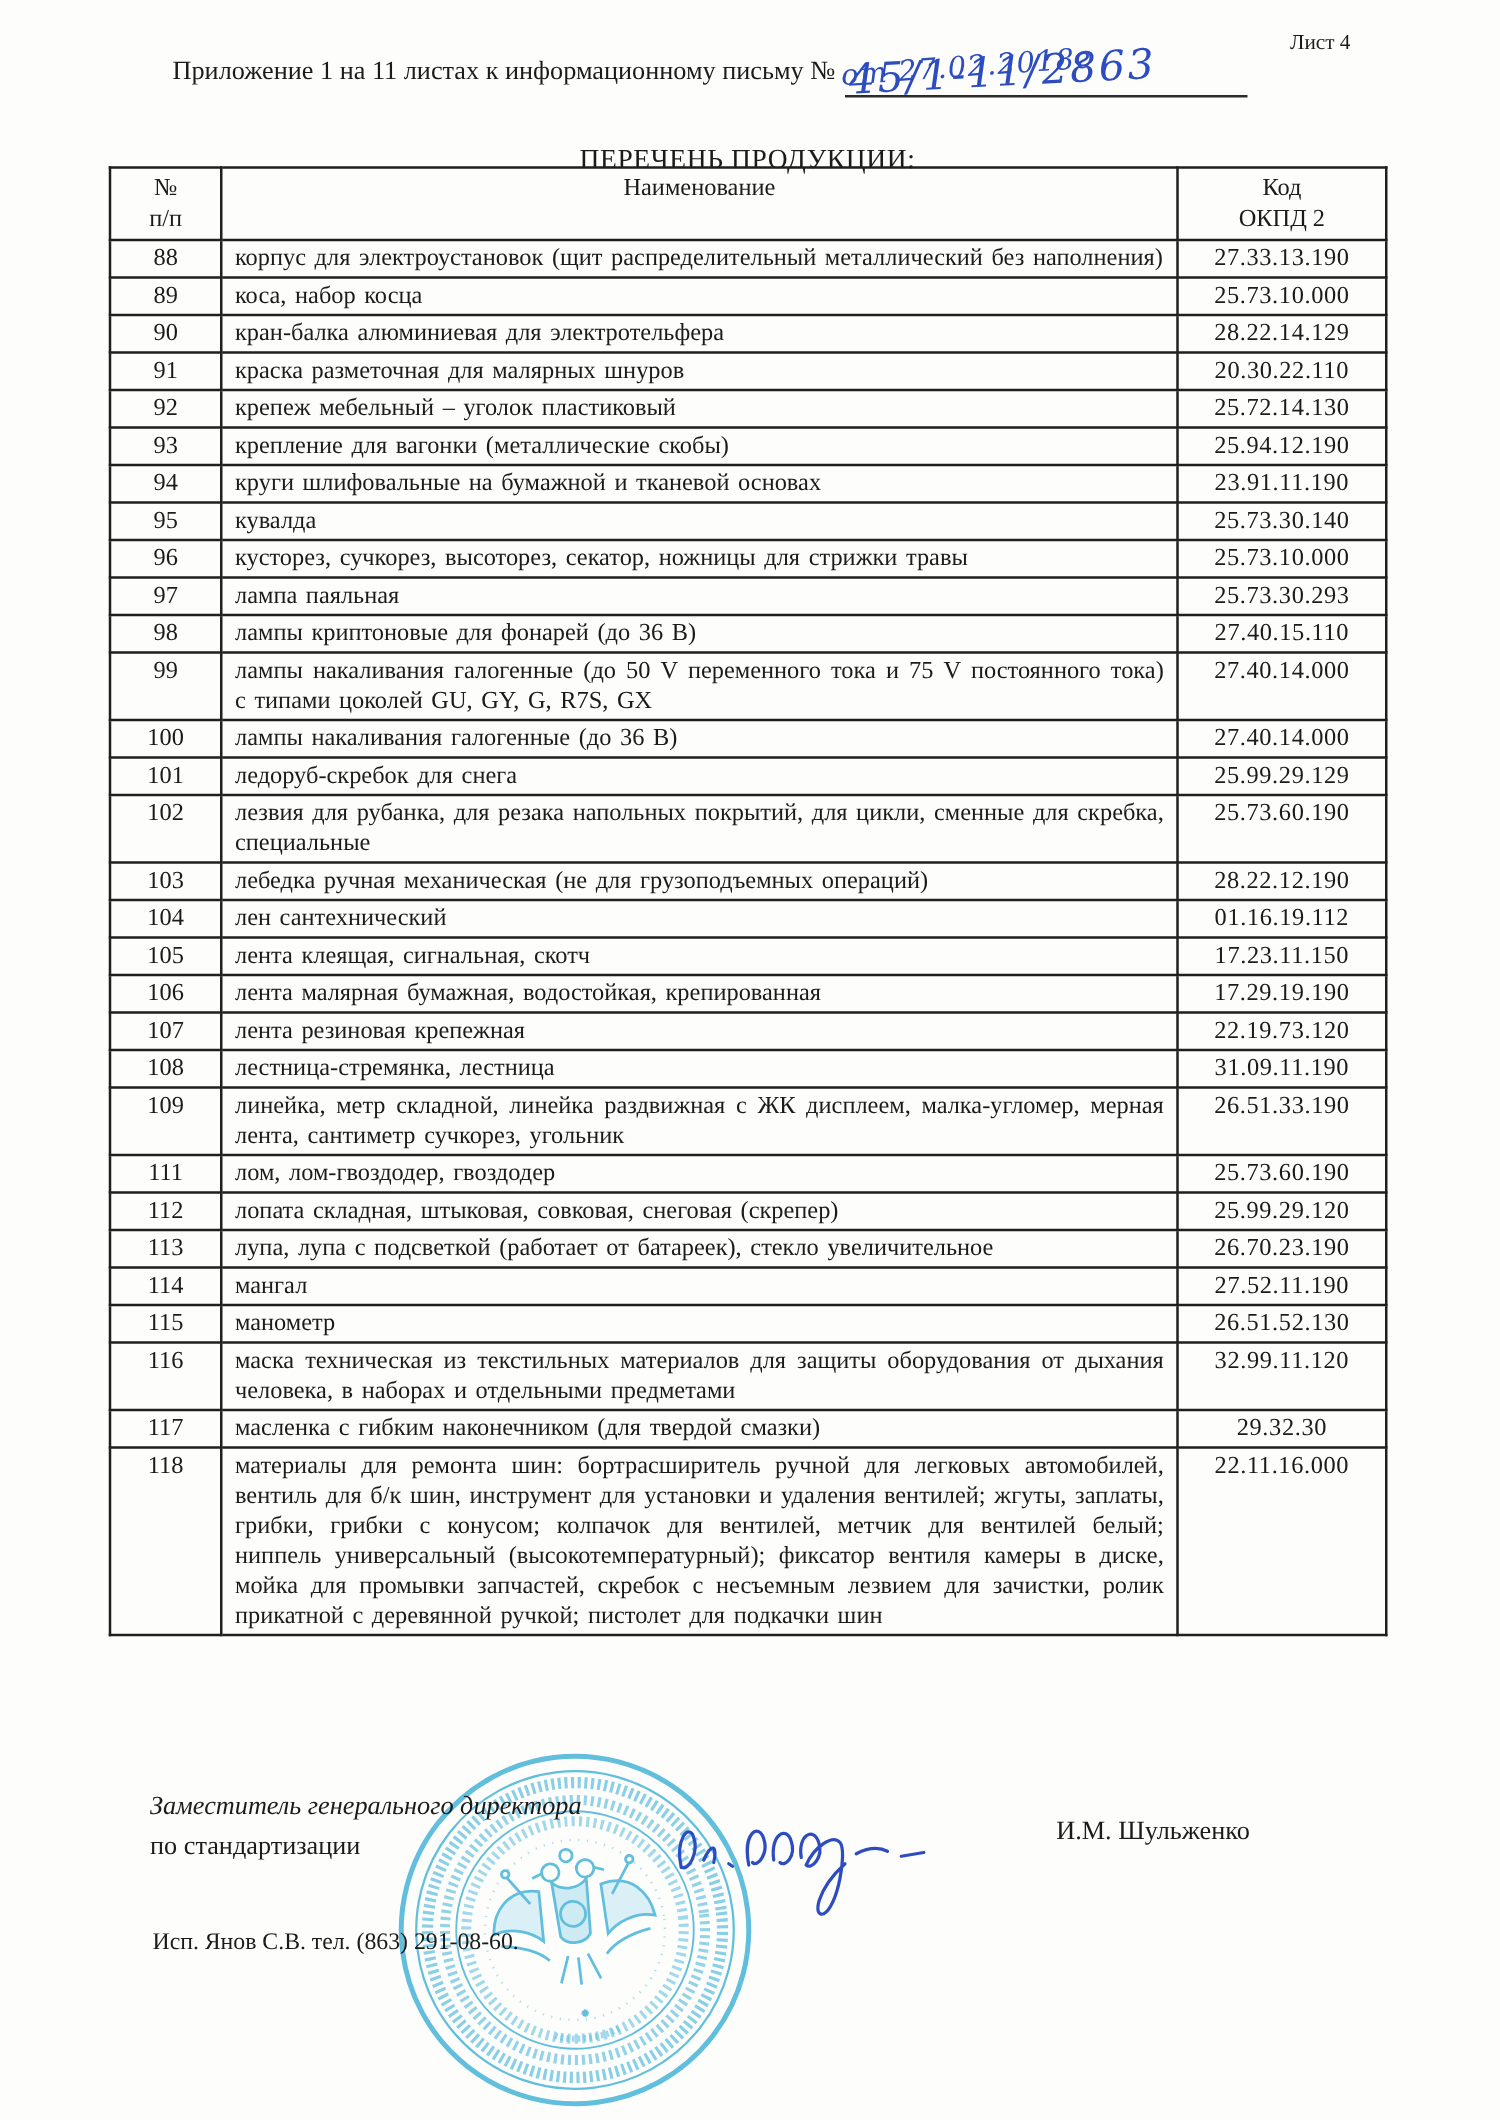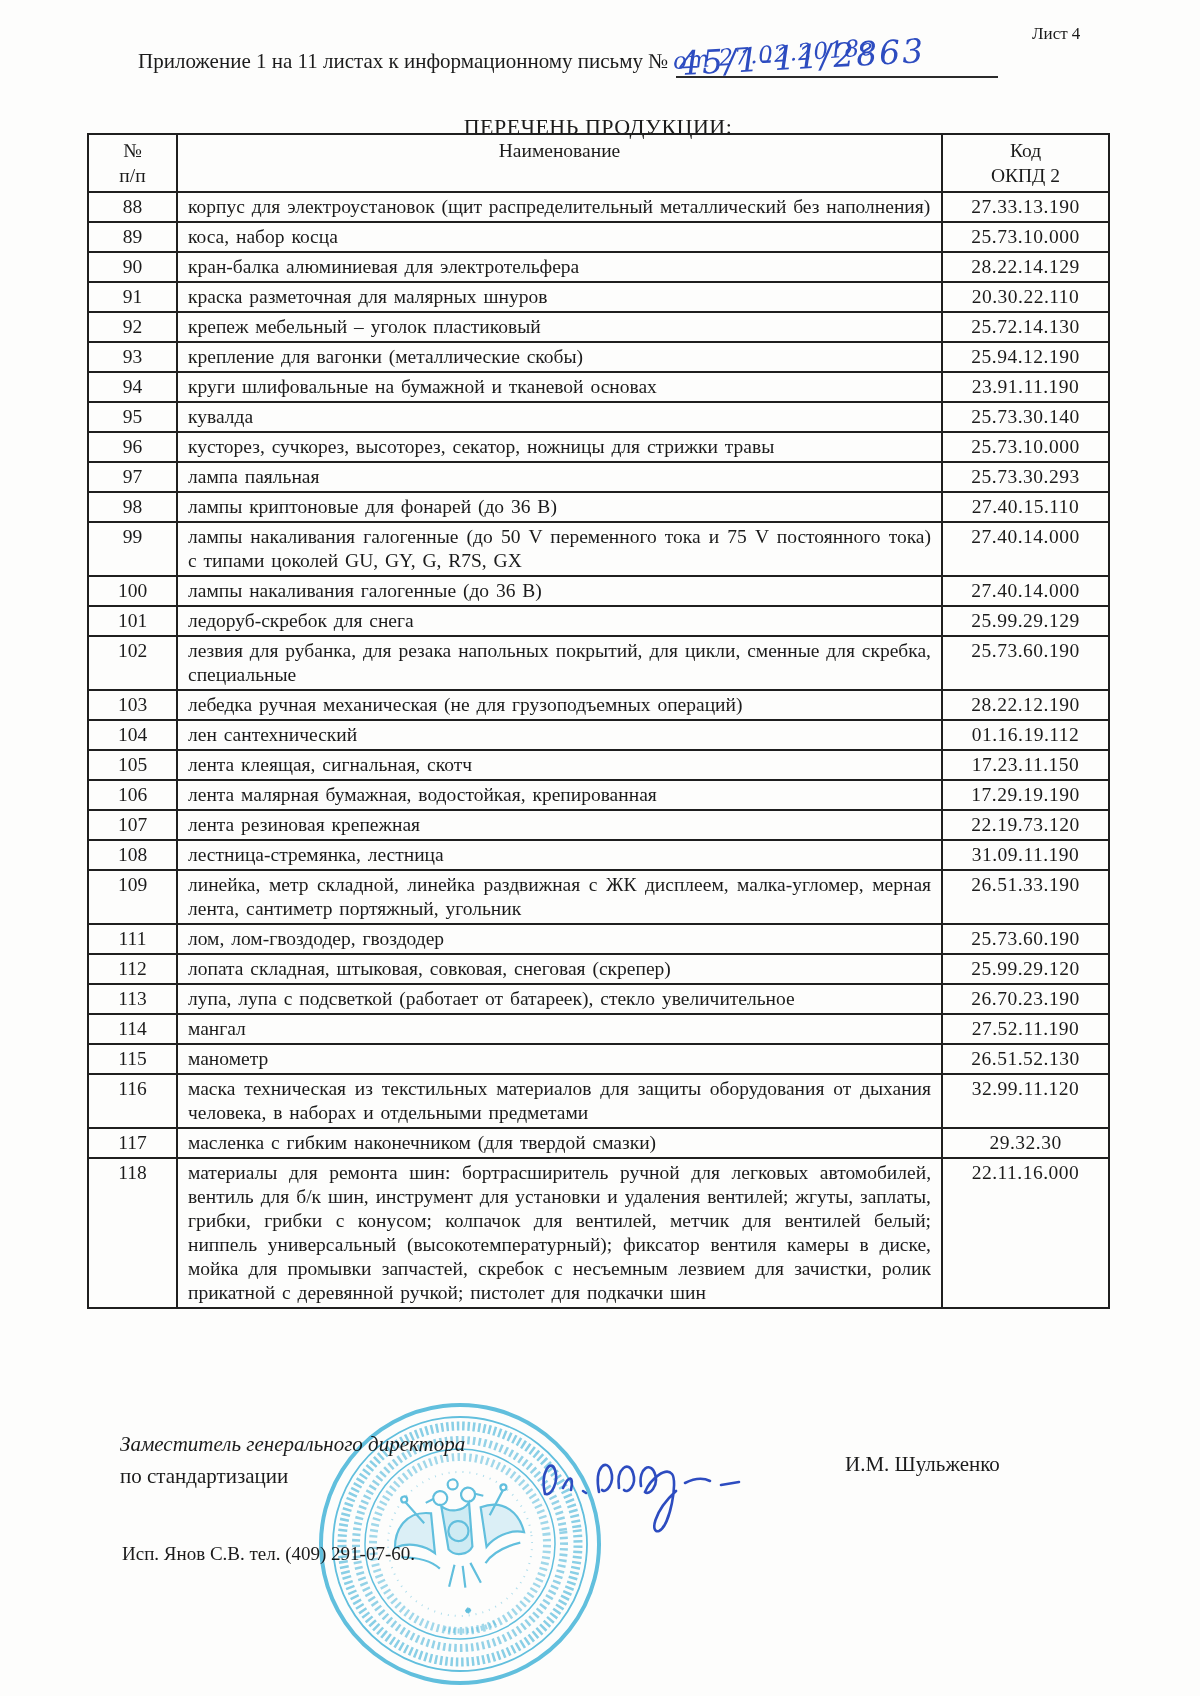--- a/index.html
+++ b/index.html
@@ -2,21 +2,21 @@
 <html lang="ru"><head>
 <meta charset="utf-8">
 <style>
   html,body{margin:0;padding:0;background:#e8e8e8;}
   .page{
     position:relative;width:1200px;height:1696px;margin:0 auto;
     background:#fdfdfc;color:#1b1b1b;overflow:hidden;
     font-family:"Liberation Serif", serif;
   }
   .sheet-label{position:absolute;top:24px;left:1032px;font-size:17px;white-space:nowrap;}
-  .appendix-row{position:absolute;top:44px;left:138px;display:flex;align-items:center;font-size:21px;white-space:nowrap;}
+  .appendix-row{position:absolute;top:44px;left:138px;display:flex;align-items:flex-start;font-size:21px;white-space:nowrap;}
   .number-slot{position:relative;width:322px;height:32px;border-bottom:2px solid #2b2b2b;margin-left:8px;flex:0 0 auto;}
   .hw{font-family:"DejaVu Serif", serif;font-style:italic;color:#2d4cc0;white-space:nowrap;}
   .hw-number{position:absolute;left:4px;bottom:-7px;font-size:33px;letter-spacing:2px;transform:rotate(-3deg);transform-origin:left bottom;}
   .hw-date{position:absolute;left:-4px;top:4px;font-size:23px;letter-spacing:1px;transform:rotate(-4deg);transform-origin:left top;}
   .doc-title{position:absolute;top:101px;left:0;width:1196px;text-align:center;font-size:22px;letter-spacing:.5px;margin-top:13px;}
   table.products{
     position:absolute;top:133px;left:87px;width:1021px;
     border-collapse:collapse;table-layout:fixed;font-size:19.5px;
   }
   .products th,.products td{
@@ -177,21 +177,21 @@
           <td class="c-name">лента резиновая крепежная</td>
           <td class="c-code">22.19.73.120</td>
         </tr>
         <tr>
           <td class="c-num">108</td>
           <td class="c-name">лестница-стремянка, лестница</td>
           <td class="c-code">31.09.11.190</td>
         </tr>
         <tr>
           <td class="c-num">109</td>
-          <td class="c-name">линейка, метр складной, линейка раздвижная с ЖК дисплеем, малка-угломер, мерная лента, сантиметр портяжный, угольник</td>
+          <td class="c-name">линейка, метр складной, линейка раздвижная с ЖК дисплеем, малка-угломер, мерная лента, сантиметр сучкорез, угольник</td>
           <td class="c-code">26.51.33.190</td>
         </tr>
         <tr>
           <td class="c-num">111</td>
           <td class="c-name">лом, лом-гвоздодер, гвоздодер</td>
           <td class="c-code">25.73.60.190</td>
         </tr>
         <tr>
           <td class="c-num">112</td>
           <td class="c-name">лопата складная, штыковая, совковая, снеговая (скрепер)</td>
@@ -226,21 +226,21 @@
           <td class="c-num">118</td>
           <td class="c-name">материалы для ремонта шин: бортрасширитель ручной для легковых автомобилей, вентиль для б/к шин, инструмент для установки и удаления вентилей; жгуты, заплаты, грибки, грибки с конусом; колпачок для вентилей, метчик для вентилей белый; ниппель универсальный (высокотемпературный); фиксатор вентиля камеры в диске, мойка для промывки запчастей, скребок с несъемным лезвием для зачистки, ролик прикатной с деревянной ручкой; пистолет для подкачки шин</td>
           <td class="c-code">22.11.16.000</td>
         </tr>
       </tbody>
   </table>
 
   <div class="sig-line1">Заместитель генерального директора</div>
   <div class="sig-line2">по стандартизации</div>
   <div class="sig-name">И.М. Шульженко</div>
-  <div class="executor">Исп. Янов С.В. тел. (409) 291-07-60.</div>
+  <div class="executor">Исп. Янов С.В. тел. (863) 291-08-60.</div>
 
   <svg class="signature-svg" width="240" height="130" viewBox="0 0 240 130" fill="none" stroke="#2d4cc0" stroke-width="2.6" stroke-linecap="round">
     <path d="M20,80 C15,58 26,44 30,56 C34,68 26,82 21,80 M38,74 C44,60 49,62 46,76"></path>
     <path d="M58,77 l3,2"></path>
     <path d="M74,78 C69,52 82,44 86,57 C90,69 81,80 77,76"></path>
     <path d="M94,74 C91,54 104,46 108,59 C112,71 103,80 99,76"></path>
     <path d="M116,72 C113,54 126,47 130,60 C134,72 124,82 120,78 C126,64 141,53 147,60 C153,67 145,112 134,117 C125,120 128,98 151,77"></path>
     <path d="M160,69 C170,64 179,64 185,67"></path>
     <path d="M196,71 l18,-3"></path>
   </svg>

